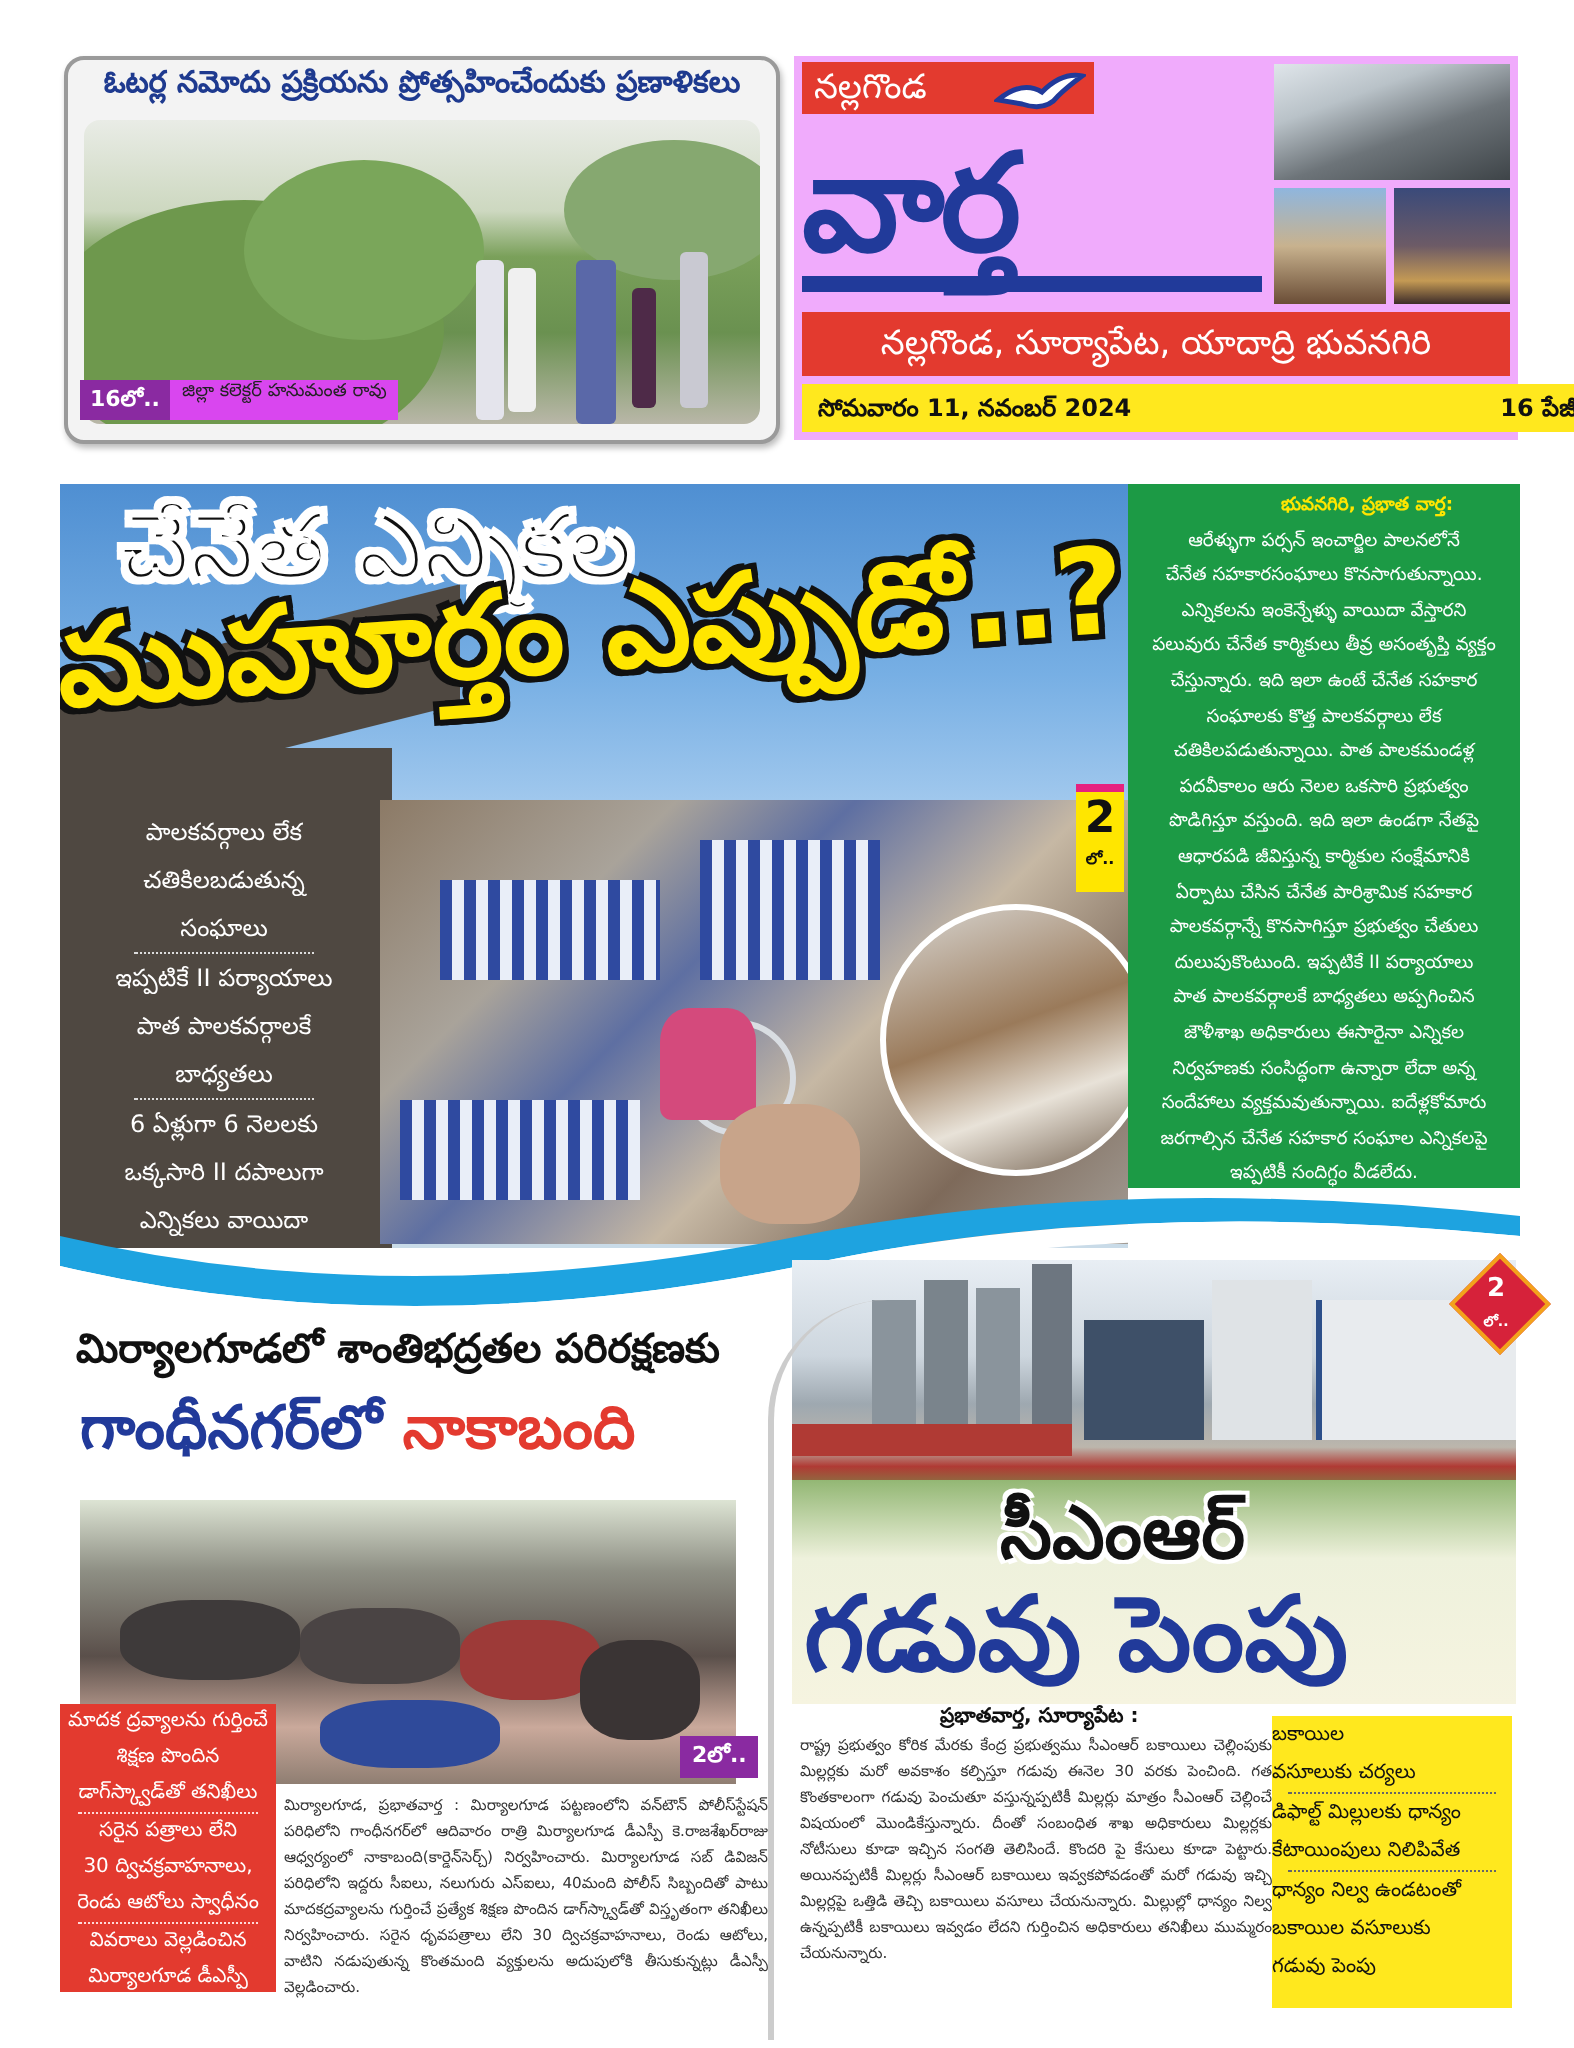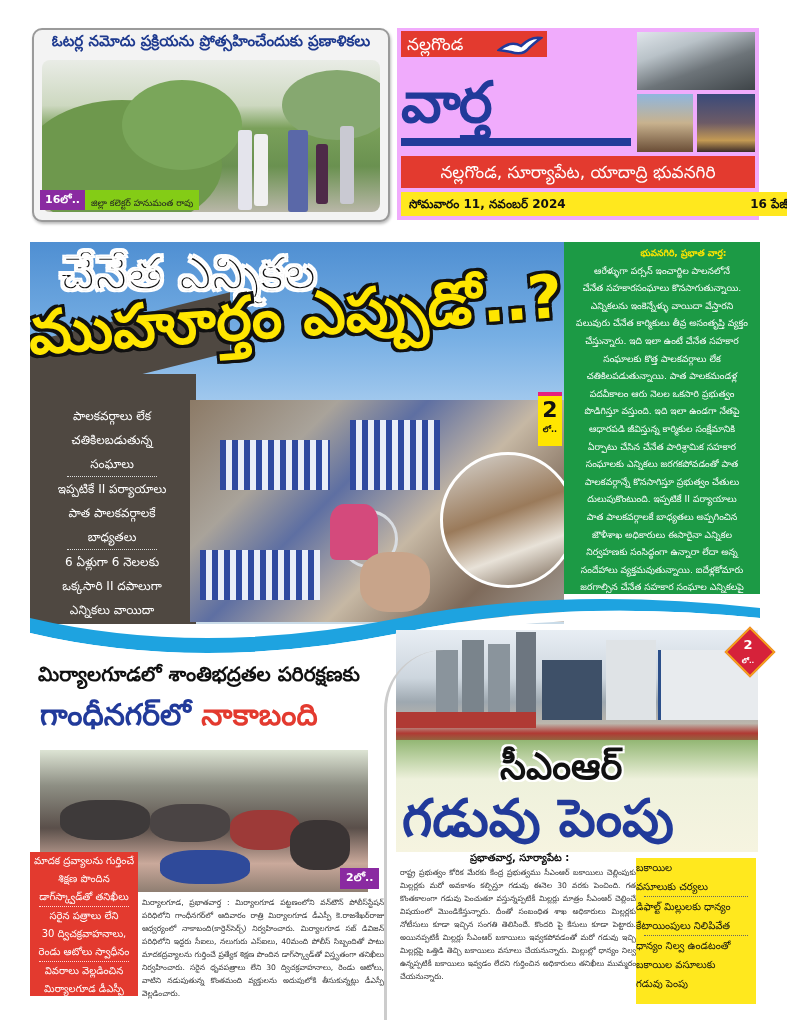--- a/index.html
+++ b/index.html
@@ -5,28 +5,28 @@
   html,body{margin:0;padding:0;background:#fff;}
   body{width:787px;height:1024px;position:relative;overflow:hidden;font-family:"DejaVu Sans",sans-serif;}
   .abs{position:absolute;}
   
   .tl-box{left:32px;top:28px;width:354px;height:190px;border:2px solid #9a9a9a;border-radius:10px;background:#f3f3f3;box-shadow:1px 2px 3px #bbb;}
   .tl-head{left:0;top:2px;width:354px;text-align:center;color:#1e3a8f;font-weight:bold;font-size:15px;white-space:nowrap;}
   .tl-photo{left:8px;top:30px;width:338px;height:152px;border-radius:8px;overflow:hidden;
     background:linear-gradient(180deg,#e9ece6 0%,#cdd8c0 30%,#7aa05a 45%,#6a9150 70%,#b9b7a8 100%);}
   .bush{position:absolute;border-radius:50%;background:#6e984d;}
   .person{position:absolute;background:#e9e9ef;border-radius:3px;}
-  .tl-tag{left:6px;top:160px;background:#84cc16;height:20px;display:flex;align-items:flex-end;font-size:9px;}
+  .tl-tag{left:6px;top:160px;background:#d946ef;height:20px;display:flex;align-items:flex-start;font-size:9px;}
   .tl-tag .num{background:#8a2aa1;color:#fff;font-weight:bold;padding:2px 5px;height:16px;line-height:16px;font-size:11px;}
   .tl-tag .cap{padding:0 6px;color:#222;}
   
   .mast{left:397px;top:28px;width:362px;height:192px;background:#f0abfc;}
   .m-red1{left:4px;top:3px;width:140px;height:26px;background:#e33a2f;color:#fff;font-size:17px;line-height:26px;padding-left:6px;}
   .m-bird{left:100px;top:8px;font-size:22px;color:#1f3a93;}
-  .m-logo{left:4px;top:26px;width:232px;height:96px;color:#213a9a;font-size:57px;font-weight:bold;line-height:96px;letter-spacing:-2px;font-family:"DejaVu Serif",serif;}
+  .m-logo{left:4px;top:26px;width:232px;height:96px;color:#213a9a;font-size:68px;font-weight:bold;line-height:96px;letter-spacing:-2px;font-family:"DejaVu Serif",serif;}
   .m-bar{left:4px;top:110px;width:230px;height:8px;background:#213a9a;}
   .m-img1{left:240px;top:4px;width:118px;height:58px;background:linear-gradient(160deg,#dfe5ea 0%,#b9c2c8 30%,#6d7479 60%,#3e4448 100%);}
   .m-img2{left:240px;top:66px;width:56px;height:58px;background:linear-gradient(180deg,#8fb6de 0%,#c8b28e 50%,#6a4d36 100%);}
   .m-img3{left:300px;top:66px;width:58px;height:58px;background:linear-gradient(180deg,#3a4a7a 0%,#6d5b66 50%,#c49a54 80%,#3d2c2a 100%);}
   .m-red2{left:4px;top:128px;width:354px;height:32px;background:#e33a2f;color:#fff;font-size:17px;line-height:32px;text-align:center;white-space:nowrap;}
   .m-yel{left:4px;top:164px;width:410px;height:24px;background:#ffe81e;color:#111;font-size:12px;line-height:24px;font-weight:bold;}
   .m-yel .date{position:absolute;left:8px;}
   .m-yel .pages{position:absolute;right:10px;}
   
   .lead{left:30px;top:242px;width:534px;height:382px;background:linear-gradient(180deg,#4f8fd2 0%,#77afe4 25%,#a9cdef 45%,#c9dbe8 55%);overflow:hidden;}
@@ -153,21 +153,20 @@
   <div>చేనేత సహకారసంఘాలు కొనసాగుతున్నాయి.</div>
   <div>ఎన్నికలను ఇంకెన్నేళ్ళు వాయిదా వేస్తారని</div>
   <div>పలువురు చేనేత కార్మికులు తీవ్ర అసంతృప్తి వ్యక్తం</div>
   <div>చేస్తున్నారు. ఇది ఇలా ఉంటే చేనేత సహకార</div>
   <div>సంఘాలకు కొత్త పాలకవర్గాలు లేక</div>
   <div>చతికిలపడుతున్నాయి. పాత పాలకమండళ్ల</div>
   <div>పదవీకాలం ఆరు నెలల ఒకసారి ప్రభుత్వం</div>
   <div>పొడిగిస్తూ వస్తుంది. ఇది ఇలా ఉండగా నేతపై</div>
   <div>ఆధారపడి జీవిస్తున్న కార్మికుల సంక్షేమానికి</div>
   <div>ఏర్పాటు చేసిన చేనేత పారిశ్రామిక సహకార</div>
-  <div>సంఘాలకు ఎన్నికలు జరగకపోవడంతో పాత</div>
   <div>పాలకవర్గాన్నే కొనసాగిస్తూ ప్రభుత్వం చేతులు</div>
   <div>దులుపుకొంటుంది. ఇప్పటికే II పర్యాయాలు</div>
   <div>పాత పాలకవర్గాలకే బాధ్యతలు అప్పగించిన</div>
   <div>జౌళీశాఖ అధికారులు ఈసారైనా ఎన్నికల</div>
   <div>నిర్వహణకు సంసిద్ధంగా ఉన్నారా లేదా అన్న</div>
   <div>సందేహాలు వ్యక్తమవుతున్నాయి. ఐదేళ్లకోమారు</div>
   <div>జరగాల్సిన చేనేత సహకార సంఘాల ఎన్నికలపై</div>
   <div>ఇప్పటికీ సందిగ్ధం వీడలేదు.</div>
 </div>
 

